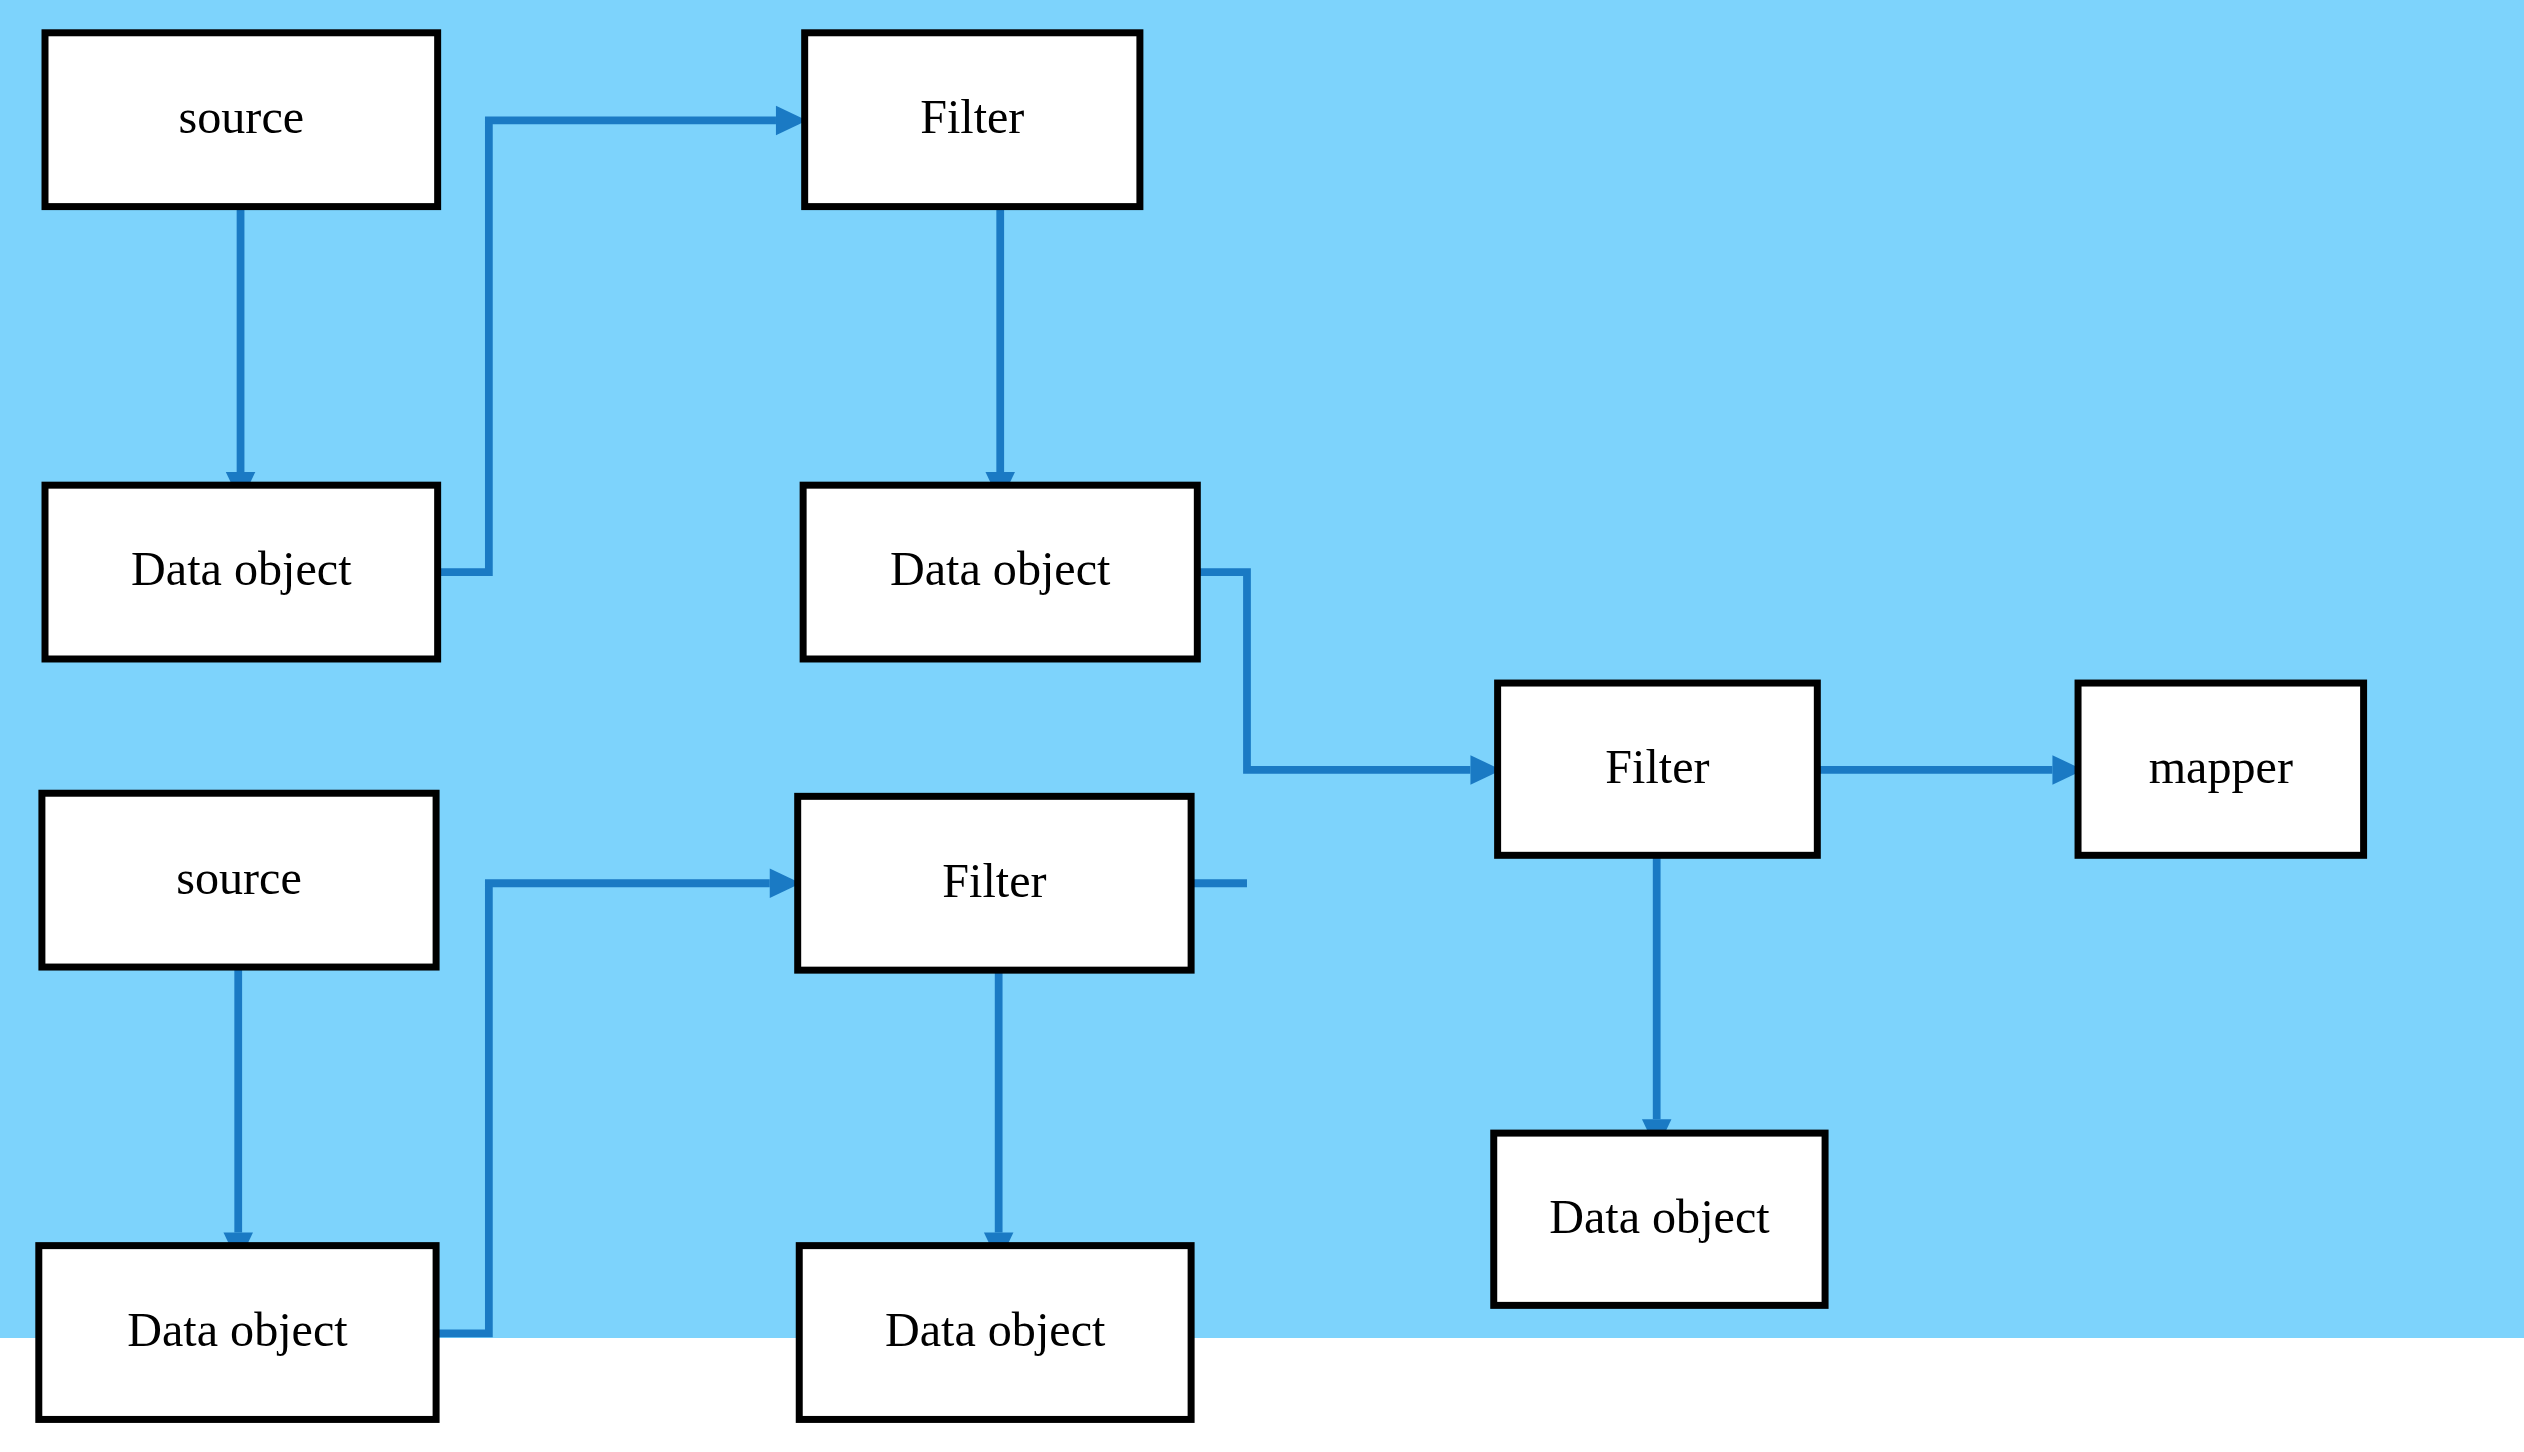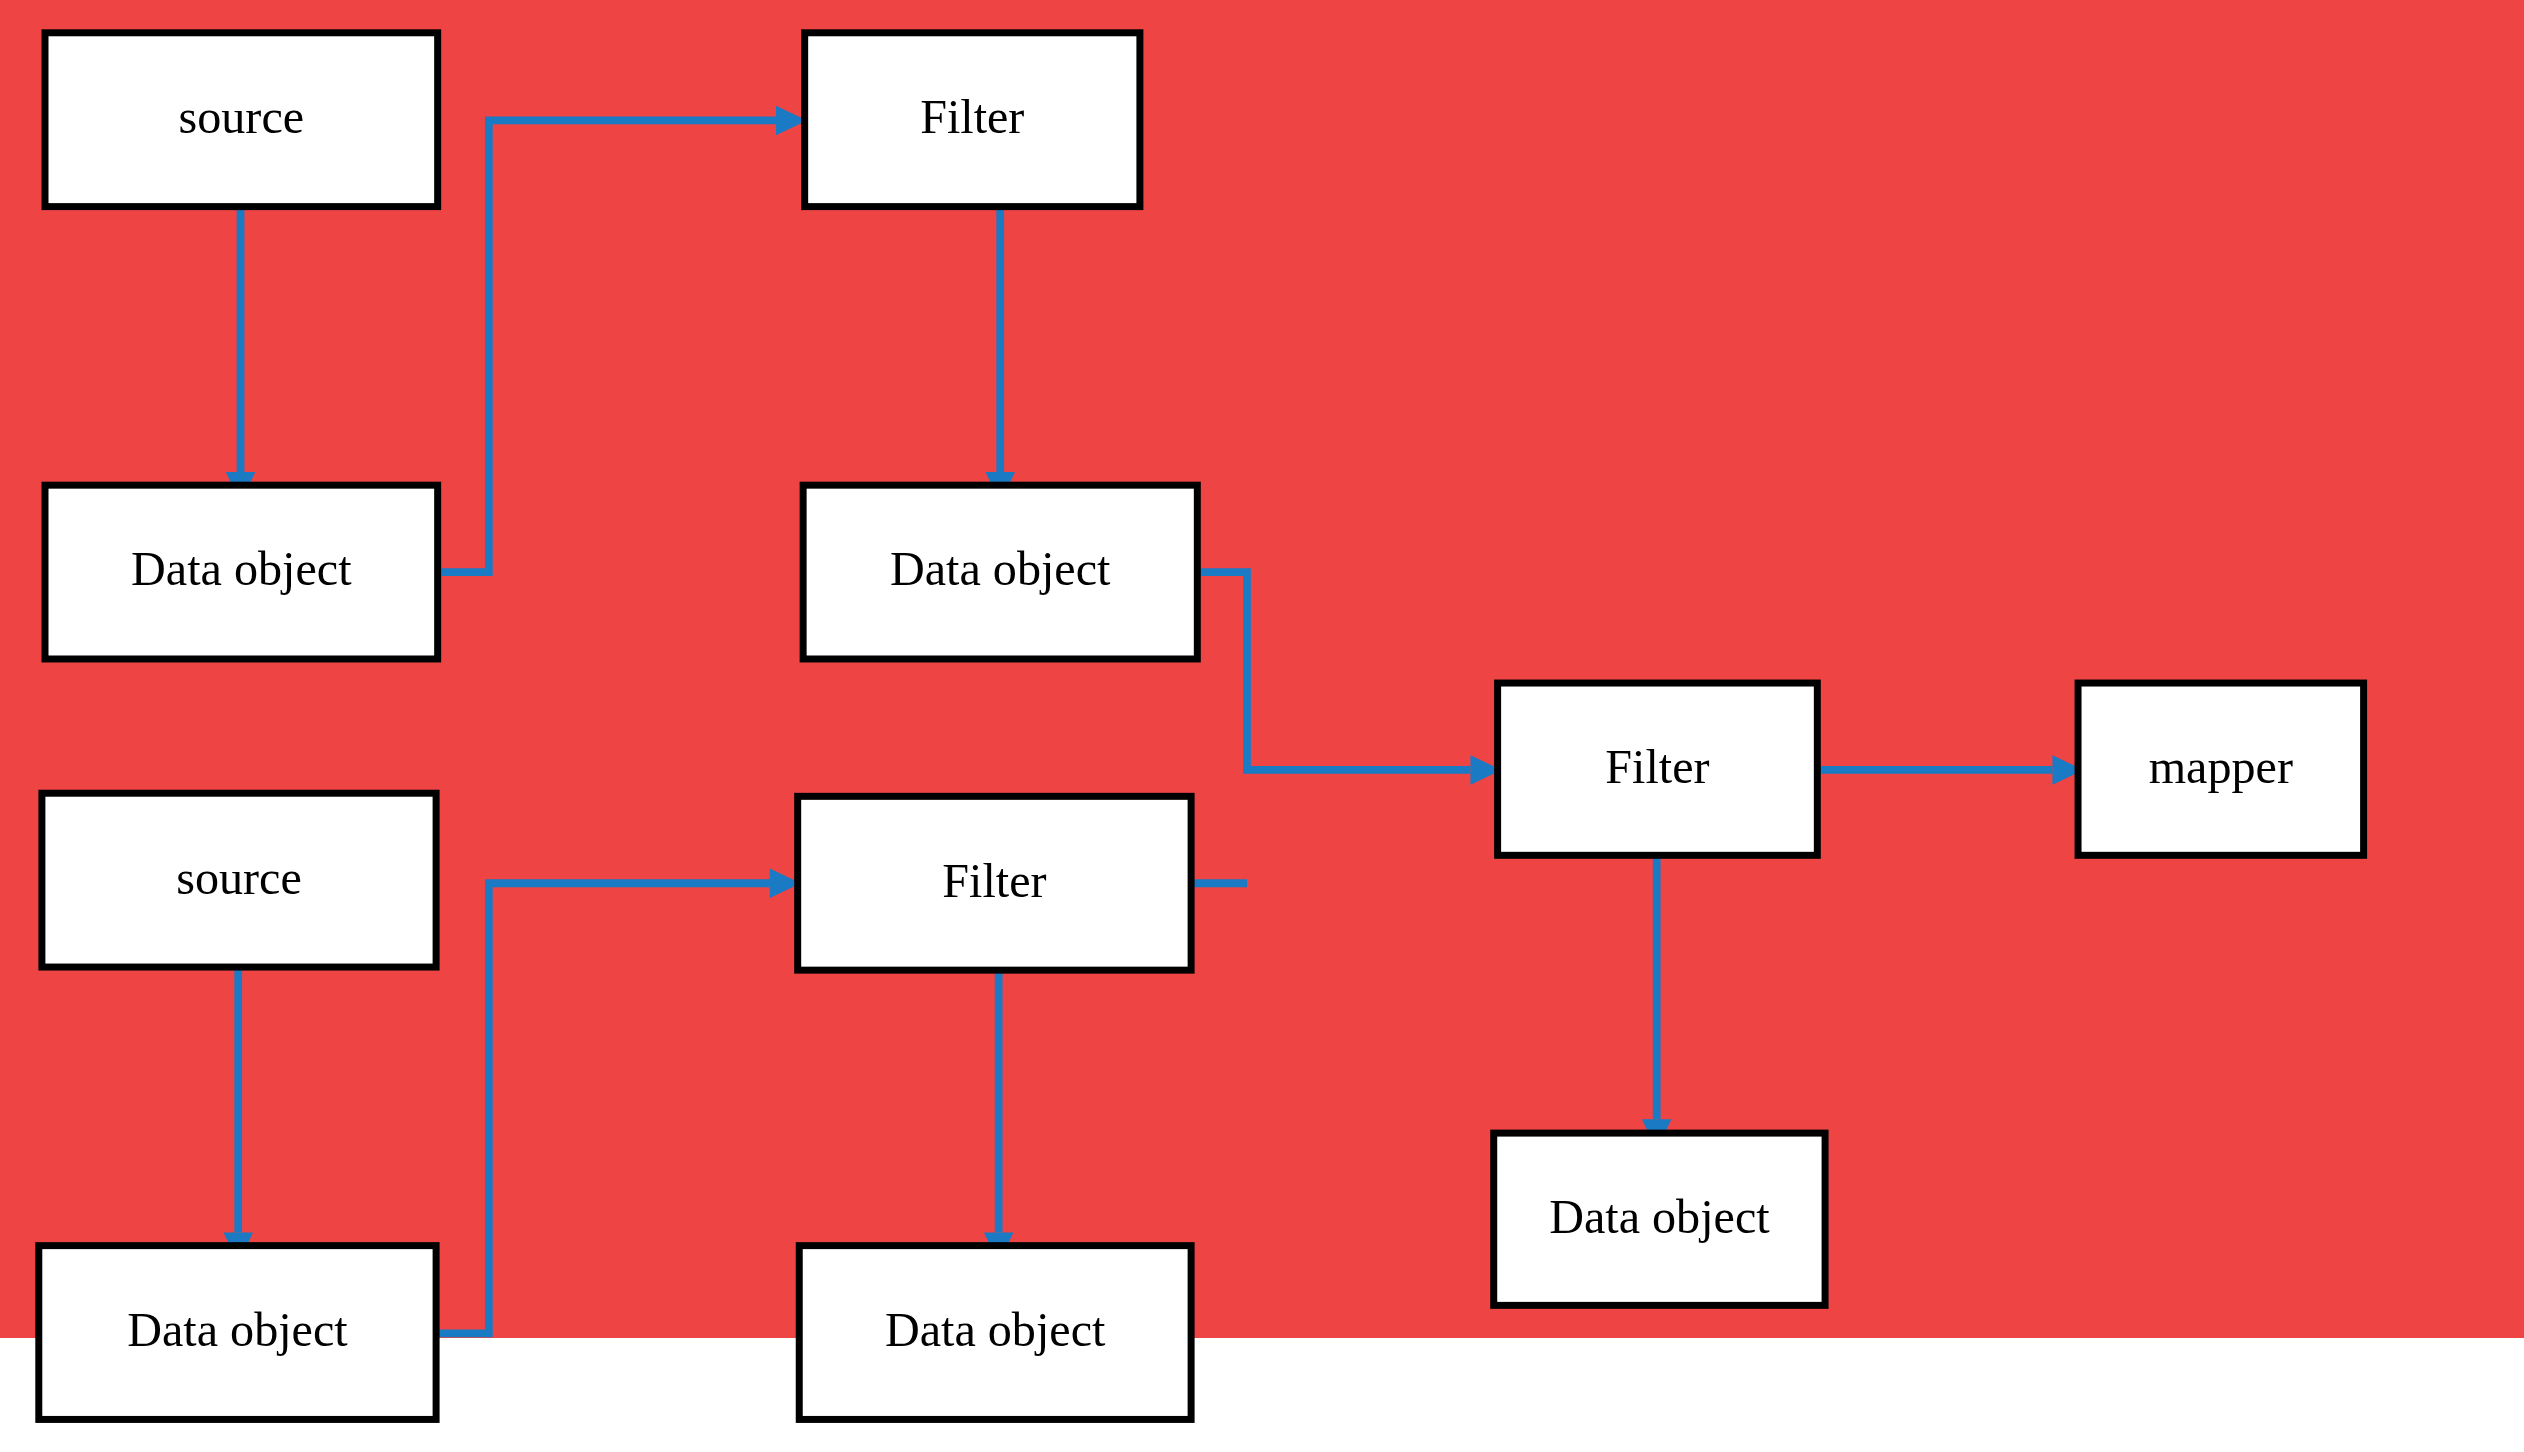--- a/index.html
+++ b/index.html
@@ -10,21 +10,21 @@
   body {
     width: 2525px;
     height: 1453px;
     font-family: "Liberation Serif", "DejaVu Serif", serif;
     overflow: hidden;
   }
   #diagram-root {
     position: relative;
     width: 2525px;
     height: 1338px;
-    background: #ef4444;
+    background: #7dd3fc;
   }
   svg#flow-canvas {
     position: absolute;
     top: 0;
     left: 0;
     width: 2525px;
     height: 1453px;
     display: block;
   }
   .node-rect {

